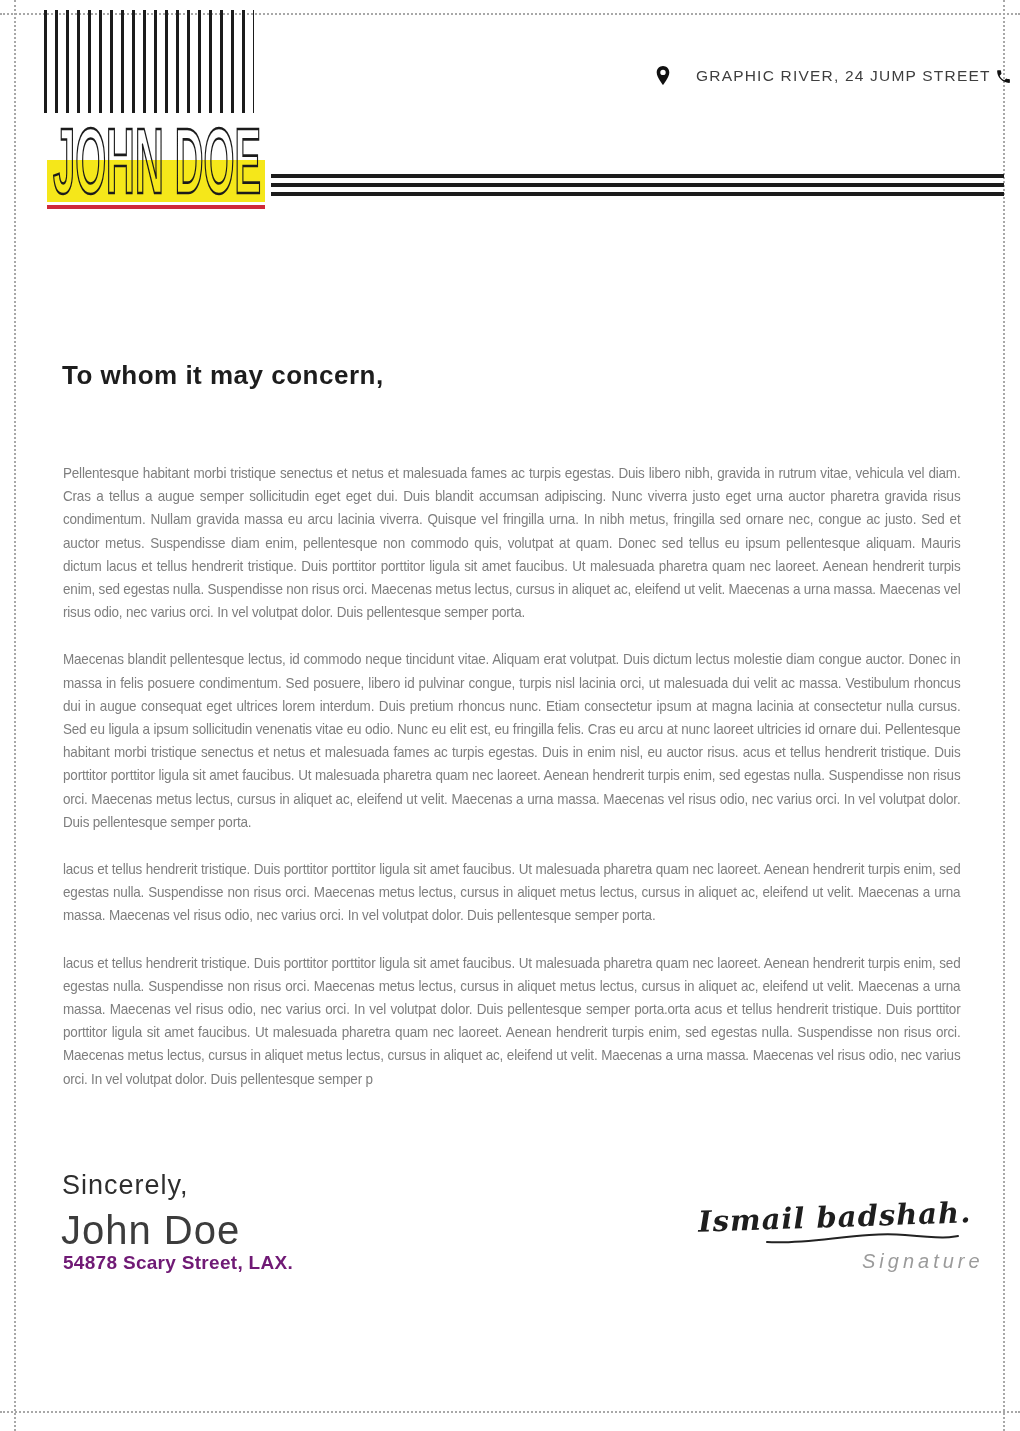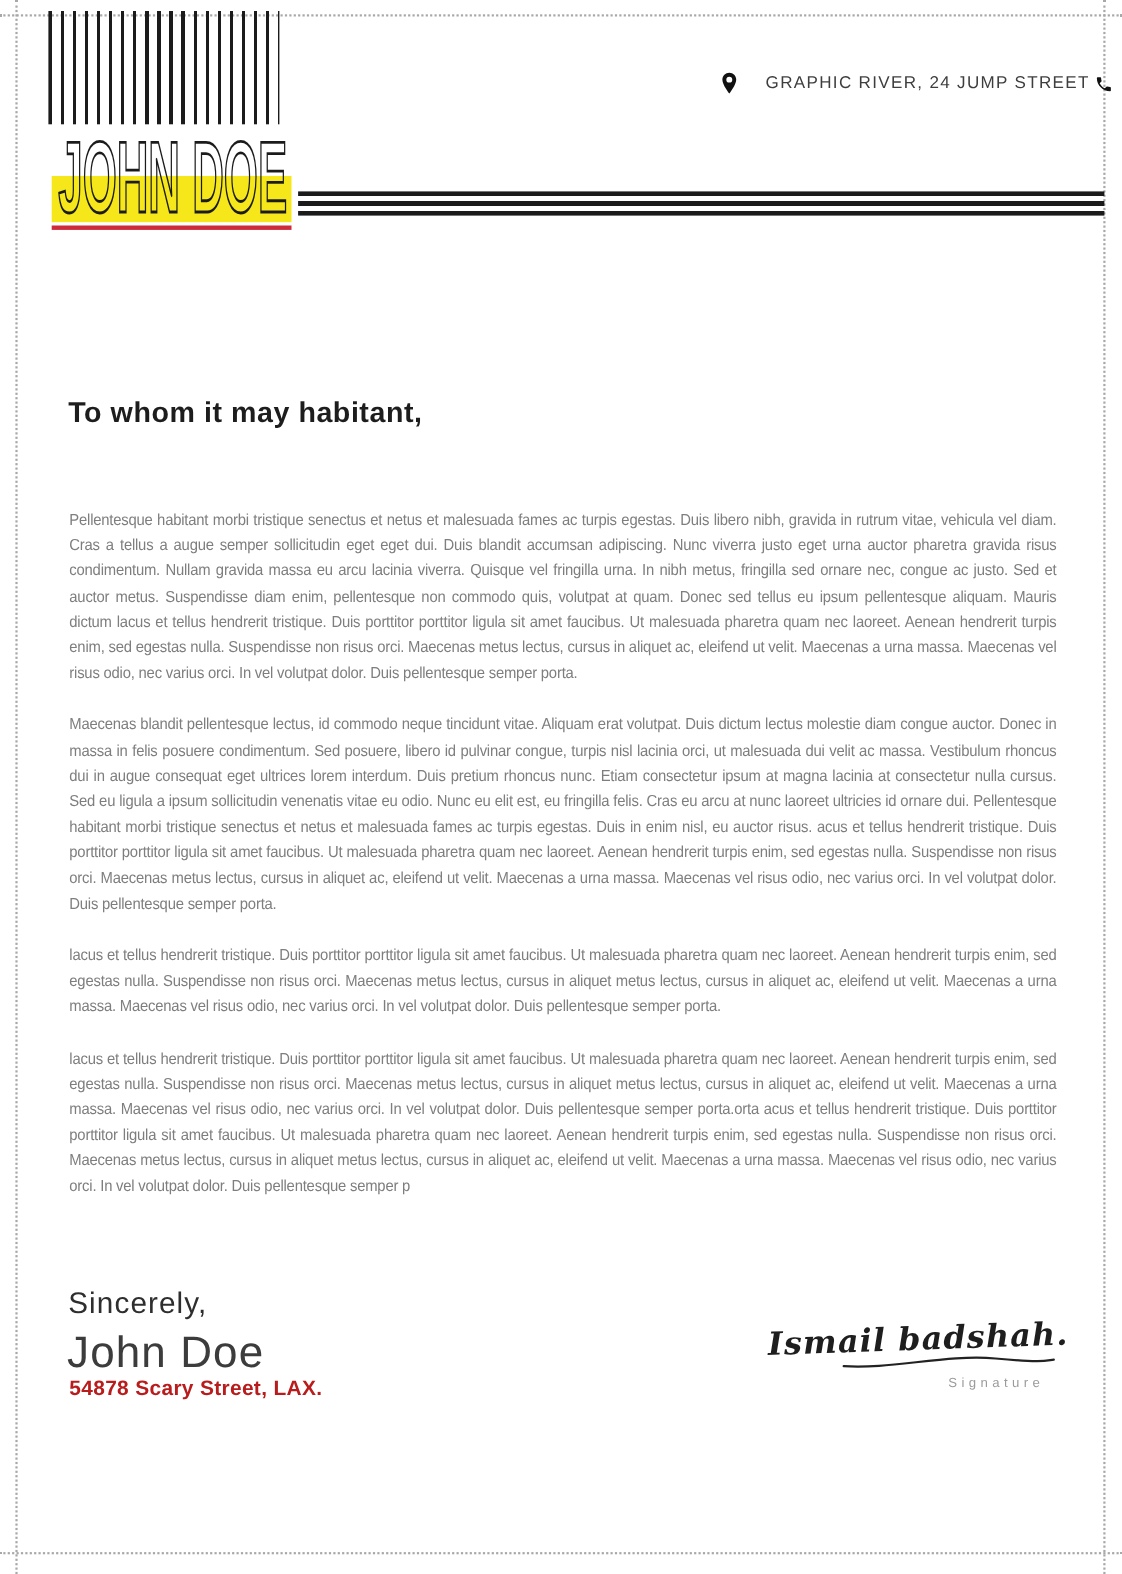--- a/index.html
+++ b/index.html
@@ -57,31 +57,32 @@
   .valediction{
     position:absolute;left:62px;top:1170px;font-size:27px;font-weight:normal;
     color:#2e2e2e;letter-spacing:1px;
   }
   .sender-name{
     position:absolute;left:61px;top:1208px;font-size:40px;font-weight:400;
     color:#3c3c3c;letter-spacing:1px;
   }
   .sender-address{
     position:absolute;left:63px;top:1252px;font-size:19px;font-weight:bold;
-    color:#b91c1c;letter-spacing:.3px;text-align:right;
+    color:#701a75;letter-spacing:.3px;text-align:right;
   }
   .sig-script{
     position:absolute;left:698px;top:1200px;font-family:"DejaVu Serif",serif;
     font-style:italic;font-weight:bold;font-size:29px;color:#1e1e1e;
     transform:rotate(-2deg);letter-spacing:1px;white-space:nowrap;
   }
   .sig-swoosh{position:absolute;left:765px;top:1228px;}
   .sig-label{
-    position:absolute;left:862px;top:1250px;font-size:12px;color:#9b9b9b;
+    position:absolute;left:862px;top:1250px;font-size:20px;color:#9b9b9b;
     letter-spacing:4px;
+    font-style:italic;
   }
 </style>
 </head>
 <body>
 
 <div class="frame-h top"></div>
 <div class="frame-h bottom"></div>
 <div class="frame-v left"></div>
 <div class="frame-v right"></div>
 
@@ -117,21 +118,21 @@
         <line x1="0" y1="7" x2="7" y2="7" stroke="#111" stroke-width="3"></line>
         <rect x="6" y="2.5" width="11" height="9" rx="4.5" fill="none" stroke="#111" stroke-width="2.6"></rect>
         <rect x="14" y="2.5" width="11" height="9" rx="4.5" fill="none" stroke="#111" stroke-width="2.6"></rect>
         <line x1="24" y1="7" x2="30" y2="7" stroke="#111" stroke-width="3"></line>
       </svg>
     </span>
     <span class="contact-text">RIVER@YMAIL.COM</span>
   </div>
 </div>
 
-<div class="salutation">To whom it may habitant,</div>
+<div class="salutation">To whom it may concern,</div>
 
 <div class="body-text">
   <p>Pellentesque habitant morbi tristique senectus et netus et malesuada fames ac turpis egestas. Duis libero nibh, gravida in rutrum vitae, vehicula vel diam. Cras a tellus a augue semper sollicitudin eget eget dui. Duis blandit accumsan adipiscing. Nunc viverra justo eget urna auctor pharetra gravida risus condimentum. Nullam gravida massa eu arcu lacinia viverra. Quisque vel fringilla urna. In nibh metus, fringilla sed ornare nec, congue ac justo. Sed et auctor metus. Suspendisse diam enim, pellentesque non commodo quis, volutpat at quam. Donec sed tellus eu ipsum pellentesque aliquam. Mauris dictum lacus et tellus hendrerit tristique. Duis porttitor porttitor ligula sit amet faucibus. Ut malesuada pharetra quam nec laoreet. Aenean hendrerit turpis enim, sed egestas nulla. Suspendisse non risus orci. Maecenas metus lectus, cursus in aliquet ac, eleifend ut velit. Maecenas a urna massa. Maecenas vel risus odio, nec varius orci. In vel volutpat dolor. Duis pellentesque semper porta.</p>
   <p>Maecenas blandit pellentesque lectus, id commodo neque tincidunt vitae. Aliquam erat volutpat. Duis dictum lectus molestie diam congue auctor. Donec in massa in felis posuere condimentum. Sed posuere, libero id pulvinar congue, turpis nisl lacinia orci, ut malesuada dui velit ac massa. Vestibulum rhoncus dui in augue consequat eget ultrices lorem interdum. Duis pretium rhoncus nunc. Etiam consectetur ipsum at magna lacinia at consectetur nulla cursus. Sed eu ligula a ipsum sollicitudin venenatis vitae eu odio. Nunc eu elit est, eu fringilla felis. Cras eu arcu at nunc laoreet ultricies id ornare dui. Pellentesque habitant morbi tristique senectus et netus et malesuada fames ac turpis egestas. Duis in enim nisl, eu auctor risus.  acus et tellus hendrerit tristique. Duis porttitor porttitor ligula sit amet faucibus. Ut malesuada pharetra quam nec laoreet. Aenean hendrerit turpis enim, sed egestas nulla. Suspendisse non risus orci. Maecenas metus lectus, cursus in aliquet ac, eleifend ut velit. Maecenas a urna massa. Maecenas vel risus odio, nec varius orci. In vel volutpat dolor. Duis pellentesque semper porta.</p>
   <p>lacus et tellus hendrerit tristique. Duis porttitor porttitor ligula sit amet faucibus. Ut malesuada pharetra quam nec laoreet. Aenean hendrerit turpis enim, sed egestas nulla. Suspendisse non risus orci. Maecenas metus lectus, cursus in aliquet metus lectus, cursus in aliquet  ac, eleifend ut velit. Maecenas a urna massa. Maecenas vel risus odio, nec varius orci. In vel volutpat dolor. Duis pellentesque semper porta.</p>
   <p>lacus et tellus hendrerit tristique. Duis porttitor porttitor ligula sit amet faucibus. Ut malesuada pharetra quam nec laoreet. Aenean hendrerit turpis enim, sed egestas nulla. Suspendisse non risus orci. Maecenas metus lectus, cursus in aliquet metus lectus, cursus in aliquet  ac, eleifend ut velit. Maecenas a urna massa. Maecenas vel risus odio, nec varius orci. In vel volutpat dolor. Duis pellentesque semper porta.orta acus et tellus hendrerit tristique. Duis porttitor porttitor ligula sit amet faucibus. Ut malesuada pharetra quam nec laoreet. Aenean hendrerit turpis enim, sed egestas nulla. Suspendisse non risus orci. Maecenas metus lectus, cursus in aliquet metus lectus, cursus in aliquet  ac, eleifend ut velit. Maecenas a urna massa. Maecenas vel risus odio, nec varius orci. In vel volutpat dolor. Duis pellentesque semper p</p>
 </div>
 
 <div class="valediction">Sincerely,</div>
 <div class="sender-name">John Doe</div>

